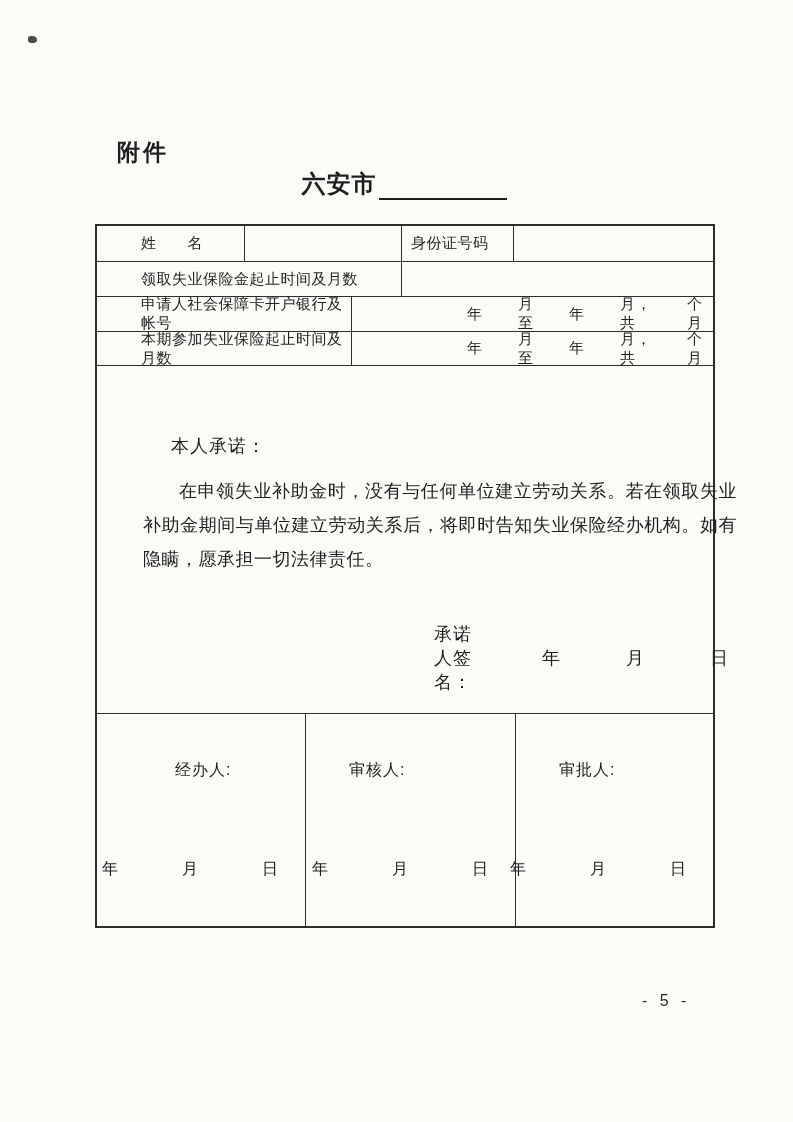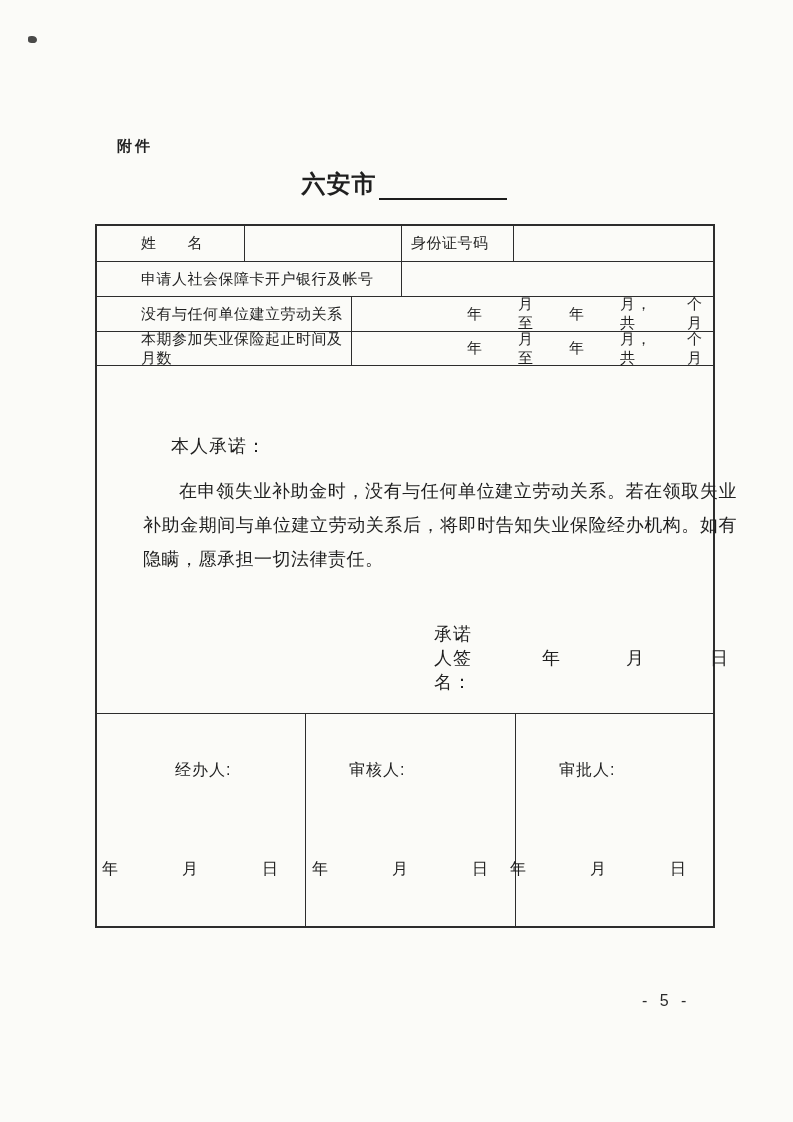--- a/index.html
+++ b/index.html
@@ -11,21 +11,21 @@
     position:relative;
     overflow:hidden;
   }
   .page{position:absolute;inset:0;}
   .scan-speck{
     position:absolute;left:28px;top:36px;width:9px;height:7px;
     background:#2a2a2a;border-radius:40% 60% 55% 45%;opacity:.85;
   }
   .attachment{
     position:absolute;left:117px;top:137px;
-    font-size:15px;font-weight:bold;letter-spacing:3px;
+    font-size:23px;font-weight:bold;letter-spacing:3px;
   }
   .title{
     position:absolute;left:95px;top:168px;width:620px;
     font-size:24px;font-weight:bold;letter-spacing:1px;
     display:flex;align-items:flex-end;justify-content:center;
     white-space:nowrap;
   }
   .title .blank{
     display:inline-block;width:128px;height:1.05em;
     border-bottom:2px solid #1d1d1d;margin:0 2px;
@@ -120,26 +120,26 @@
 
     <div class="row r1">
       <div class="cell c1">姓　　名</div>
       <div class="cell c2"></div>
       <div class="cell c3">身份证号码</div>
       <div class="cell c4"></div>
     </div>
 
 
     <div class="row r3">
+      <div class="cell wide-label">领取失业保险金起止时间及月数</div>
+      <div class="cell wide-value"></div>
+    </div>
+
+    <div class="row r4">
       <div class="cell wide-label">申请人社会保障卡开户银行及帐号</div>
-      <div class="cell wide-value"></div>
-    </div>
-
-    <div class="row r4">
-      <div class="cell wide-label">没有与任何单位建立劳动关系</div>
       <div class="cell wide-value period-value">
         <span>年</span>
         <span>月至</span>
         <span>年</span>
         <span>月，共</span>
         <span>个月</span>
       </div>
     </div>
 
     <div class="row r5">

